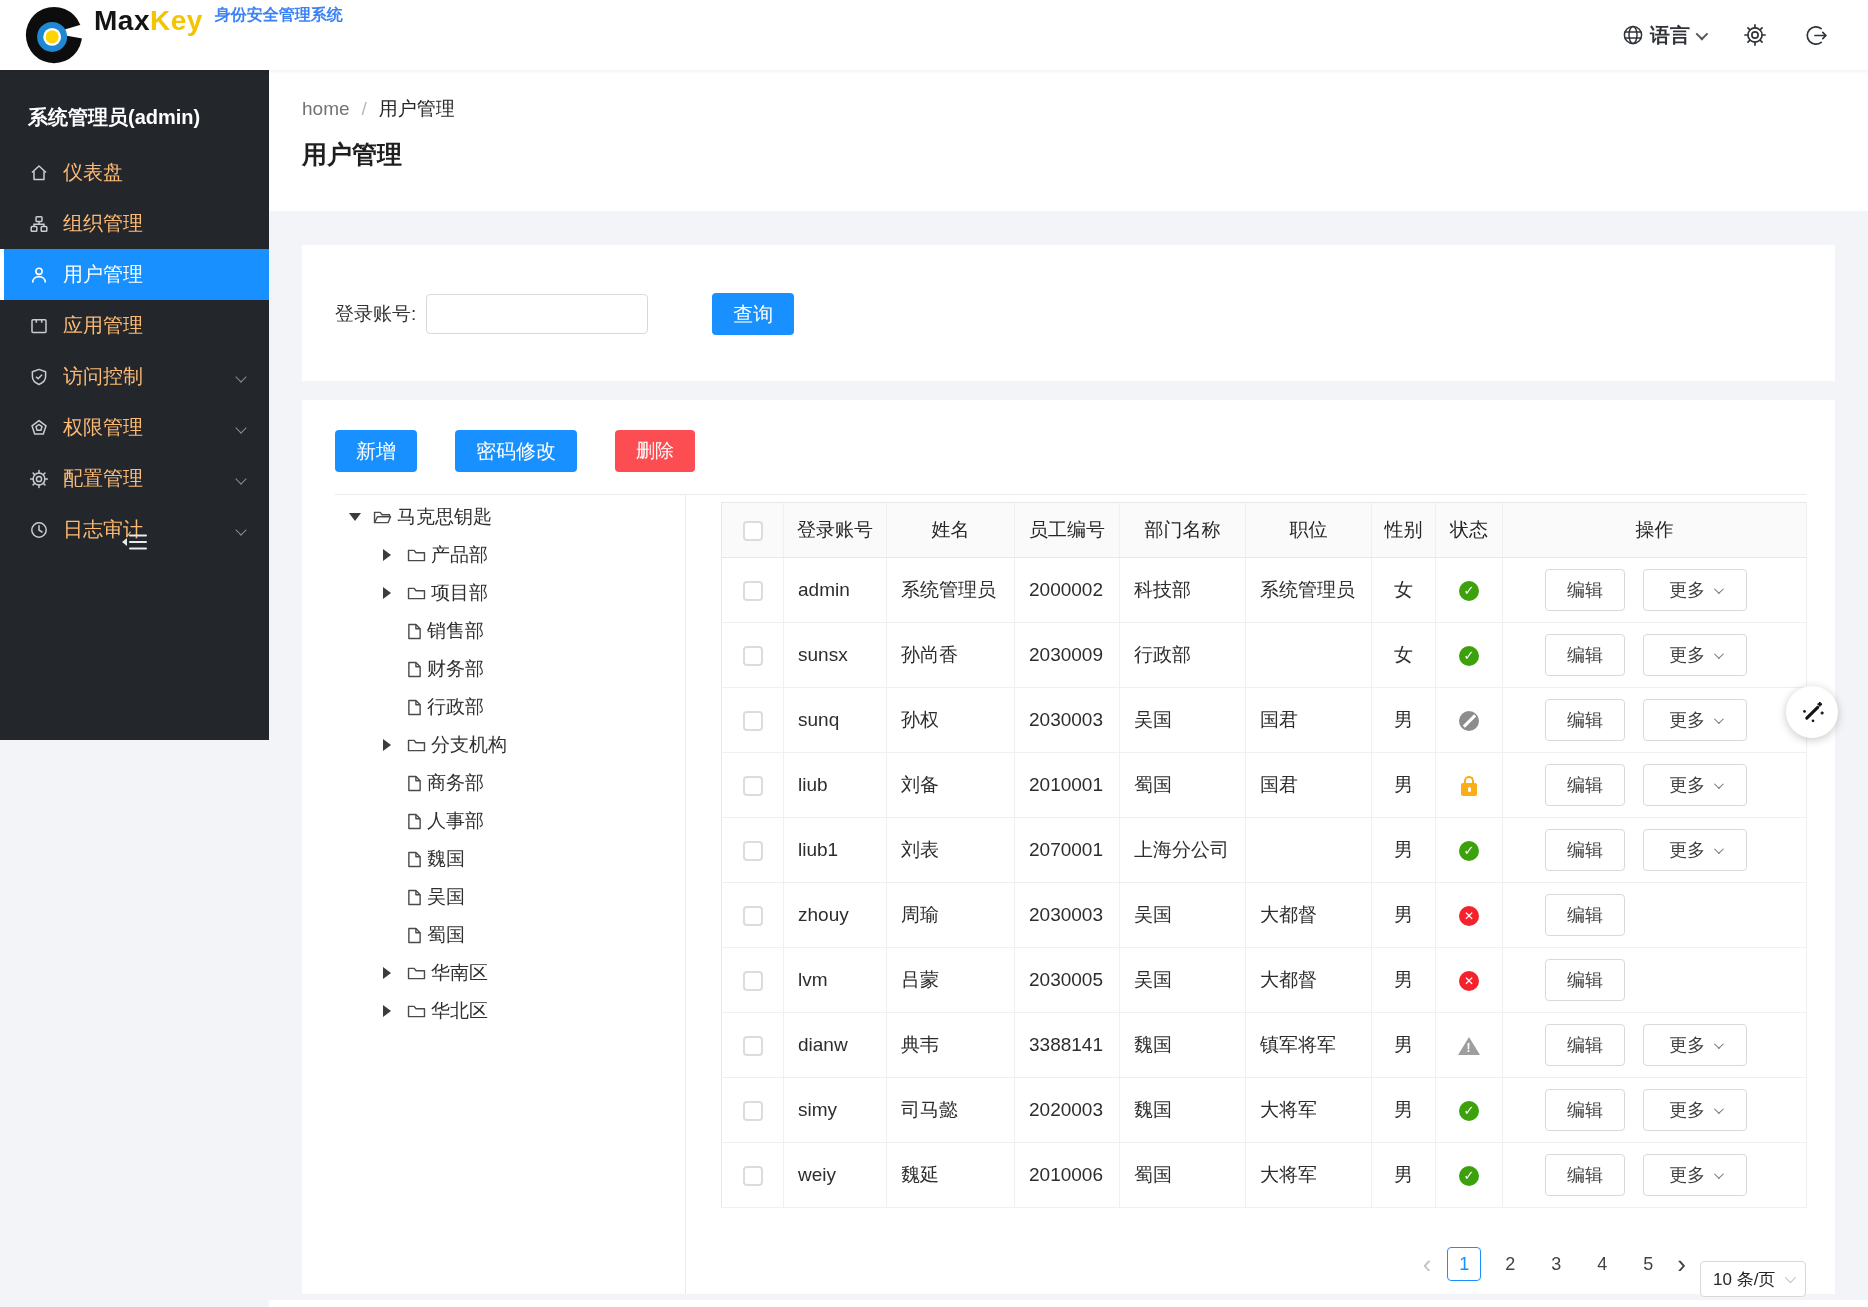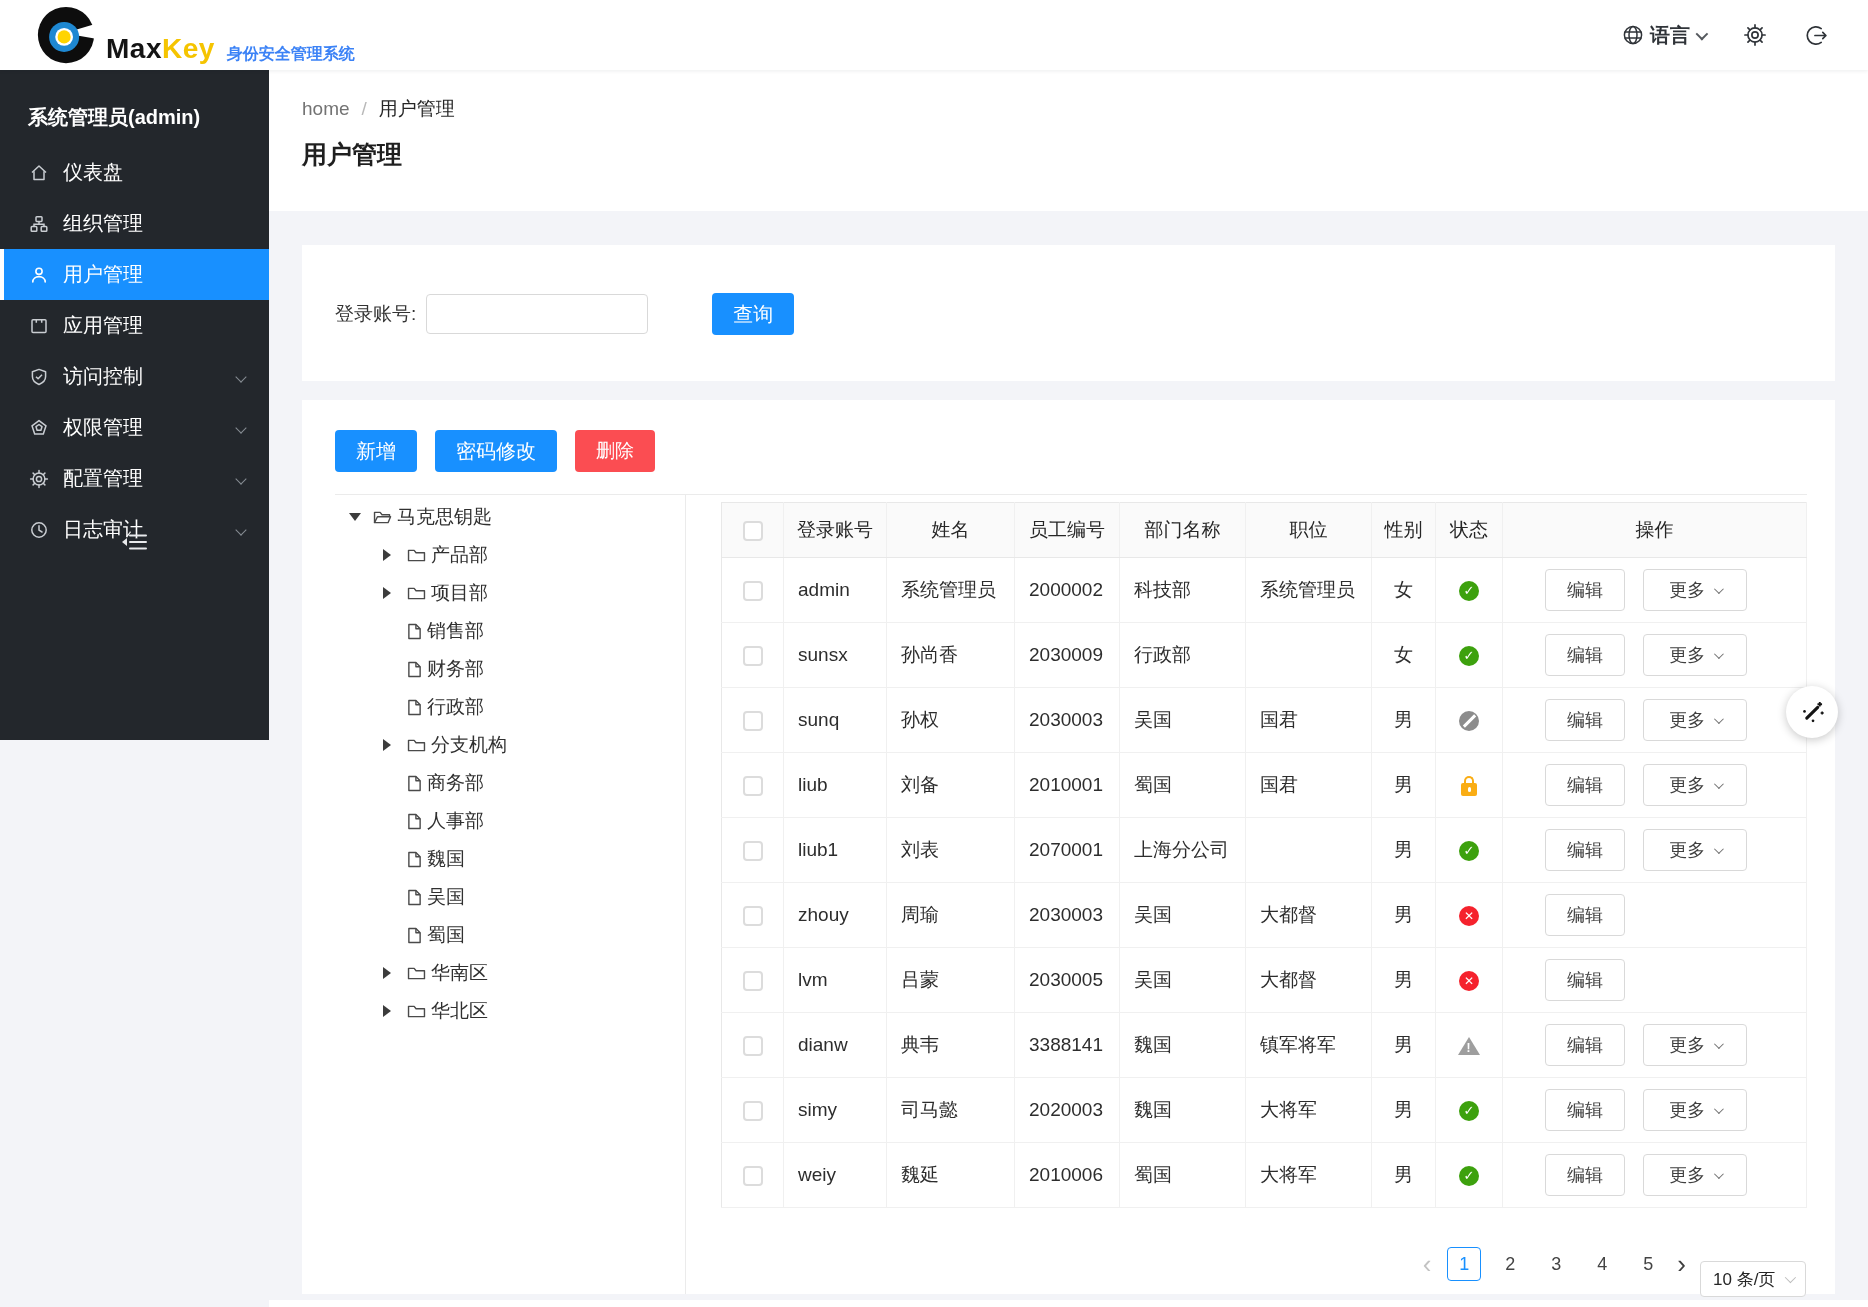--- a/index.html
+++ b/index.html
@@ -12,38 +12,38 @@
     overflow:hidden;
   }
   svg { display:block; }
 
   
   #app-header{
     position:absolute; left:0; top:0; width:1868px; height:70px;
     background:#fff; display:flex; align-items:center;
     box-shadow:0 1px 4px rgba(0,21,41,.08); z-index:5;
   }
-  .brand{ display:flex; align-items:flex-end; padding-left:36px; }
+  .brand{ display:flex; align-items:flex-start; padding-left:24px; }
   .brand-text{ font-size:28px; font-weight:bold; margin-left:10px; letter-spacing:.5px; color:#141414;}
   .brand-key{ color:#f5c400; }
   .brand-cjk{ font-size:16px; font-weight:bold; margin-left:12px; color:#3b82f6; }
   .header-right{ margin-left:auto; display:flex; align-items:center; gap:38px; padding-right:40px; color:#2f3338;font-weight:bold; }
   .lang-group{ display:flex; align-items:center; gap:6px; cursor:pointer; }
   .lang-label{ font-size:20px; color:#2f3338; }
   .chev{ width:9px; height:9px; border-right:2px solid #55595e; border-bottom:2px solid #55595e; transform:rotate(45deg) translateY(-2px); display:inline-block; }
 
   
   #sidebar{
     position:absolute; left:0; top:70px; width:269px; height:670px;
     background:#23272c; color:#cfd3d8;
   }
   .side-user{ padding:34px 0 16px 28px; color:#fff; font-size:20px; font-weight:bold; }
   .side-item{
     position:relative; height:51px; display:flex; align-items:center;
-    padding-left:29px; font-size:20px; color:#ffffff; cursor:pointer;
+    padding-left:29px; font-size:20px; color:#fdba74; cursor:pointer;
   }
   .side-item .s-icon{ width:20px; height:20px; margin-right:14px; color:#c9cdd2; }
   .side-item.active{ background:#1890ff; color:#fff; }
   .side-item.active .s-icon{ color:#fff; }
   .side-item.active::before{ content:''; position:absolute; left:0; top:0; bottom:0; width:4px; background:#fff; }
   .side-chev{ position:absolute; right:24px; width:8px; height:8px;
     border-right:1.6px solid #878d94; border-bottom:1.6px solid #878d94; transform:rotate(45deg); }
   .collapse-btn{ position:absolute; left:121px; top:462px; cursor:pointer; color:#e8eaec; }
 
   
@@ -63,21 +63,21 @@
     font-size:18px; padding:0 10px; outline:none; background:#fff;
   }
   .btn-primary{
     height:42px; background:#1890ff; color:#fff; border:none; border-radius:4px;
     font-size:20px; padding:0 21px; cursor:pointer;
   }
   .query-btn{ margin-left:64px; }
 
   
   #main-card{ position:absolute; left:302px; top:400px; width:1533px; height:894px; background:#fff; }
-  .toolbar{ display:flex; gap:18px; padding:30px 0 0 33px; }
+  .toolbar{ display:flex; gap:38px; padding:30px 0 0 33px; }
   .btn-danger{
     height:42px; background:#fb4d52; color:#fff; border:none; border-radius:4px;
     font-size:19px; padding:0 21px; cursor:pointer;
   }
   .content{
     display:flex; margin:22px 28px 0 33px; border-top:1px solid #ebebeb; height:800px;
   }
   
   .tree-panel{ width:351px; border-right:1px solid #ebebeb; padding-top:3px; overflow:hidden; }
   .tnode{ height:38px; display:flex; align-items:center; font-size:19px; color:#303030; cursor:pointer; }

